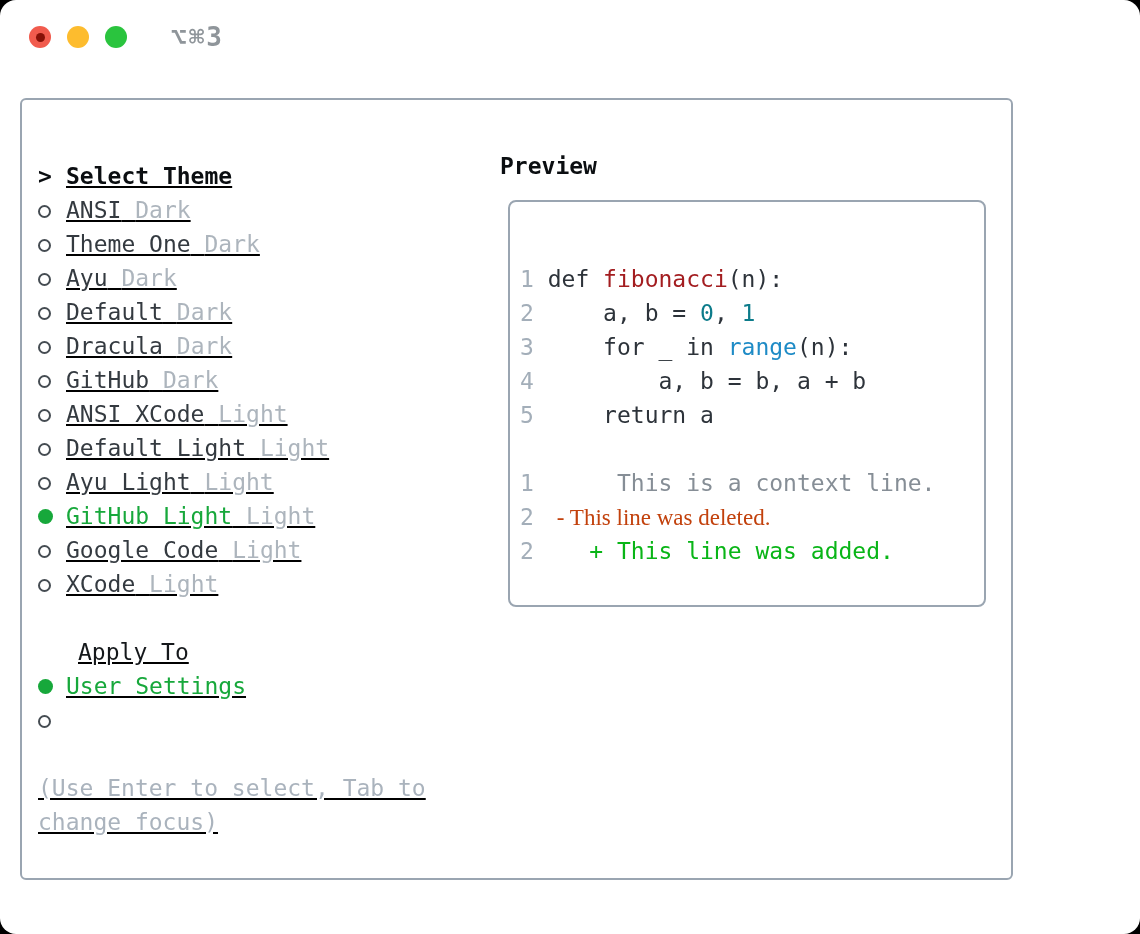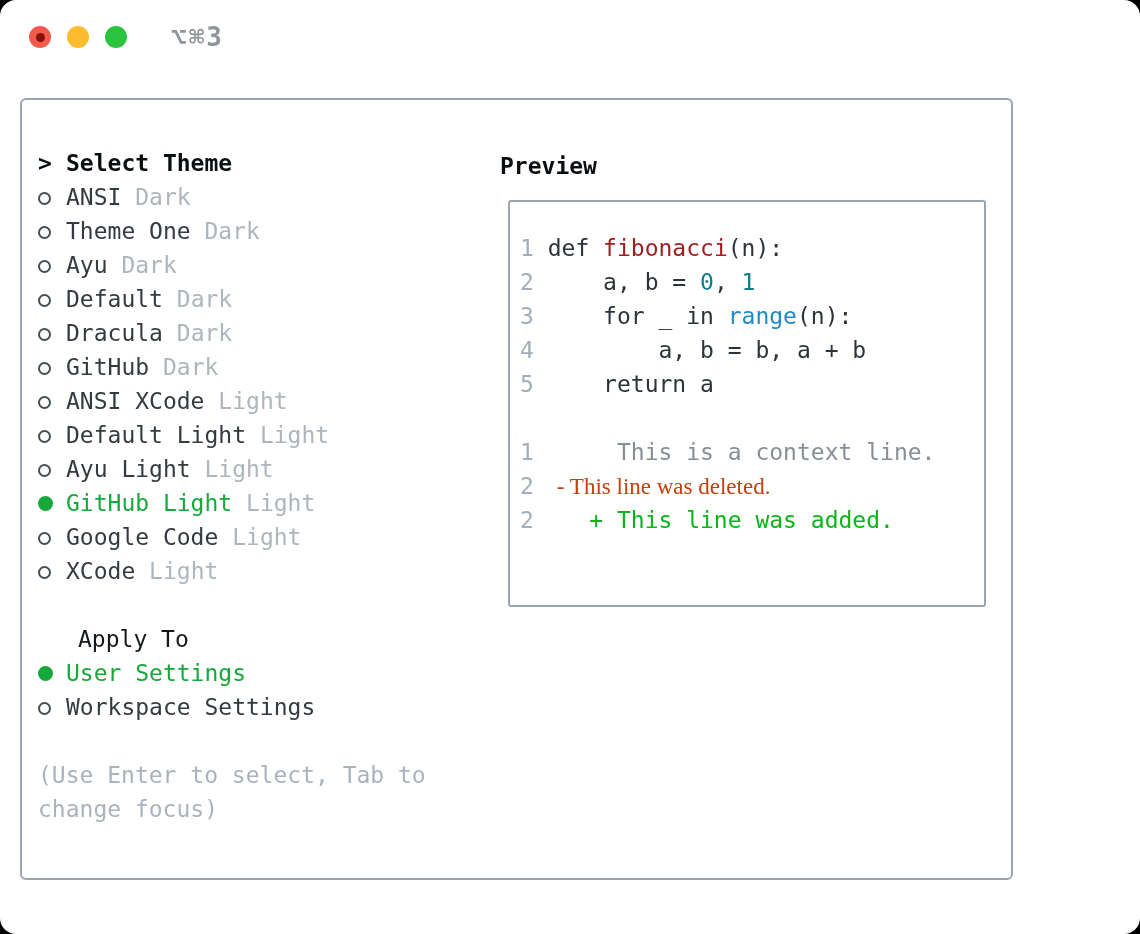--- a/index.html
+++ b/index.html
@@ -21,42 +21,42 @@
   .shortcut { margin-left:28px; font-size:26px; font-weight:bold; color:#8f959a;
               letter-spacing:2px; }
 
   
   .panel { position:absolute; left:20px; top:98px; width:993px; height:782px;
            border:2px solid #9aa5b1; border-radius:6px; background:#fff; }
 
   .row { height:34px; line-height:34px; font-size:23px; white-space:pre; color:#343a40; }
   .blank-row { height:34px; }
 
-  .left-col { position:absolute; left:16px; top:46px; width:430px; }
+  .left-col { position:absolute; left:16px; top:59px; width:430px;text-decoration:underline; }
 
   .marker { display:inline-block; width:28px; vertical-align:baseline; }
   .circle { display:inline-block; width:13px; height:13px; border:2px solid #454c52;
             border-radius:50%; }
   .circle.filled { width:15px; height:15px; border:none; background:#17a83b; }
   .prompt { font-weight:bold; color:#0b0e11; width:28px; display:inline-block; }
   .header-text { font-weight:bold; color:#0b0e11; }
   .apply-title { color:#15181b;margin-left:12px; }
   .label { color:#343a40; }
   .label.selected { color:#17a83b; }
   .tag { color:#adb5bd; }
 
   .help { margin-top:0; font-size:23px; line-height:34px; color:#aab3bd;
           white-space:normal; width:420px; }
 
   
   .preview-title { position:absolute; left:478px; top:49px; height:34px;
                    line-height:34px; font-size:23px; font-weight:bold; color:#0b0e11; }
   .preview-box { position:absolute; left:486px; top:100px; width:478px; height:407px;
-                 border:2px solid #9aa5b1; border-radius:3px; background:#fff;
-                 padding:29px 0 0 10px; overflow:hidden; }
+                 border:2px solid #9aa5b1; border-radius:8px; background:#fff;
+                 padding:60px 0 0 10px; overflow:hidden; }
   .cline { height:34px; line-height:34px; font-size:23px; white-space:pre; }
   .seg.gutter  { color:#a3aeb9; }
   .seg.plain   { color:#2d333a; }
   .seg.func    { color:#a31d20; }
   .seg.num     { color:#0c7b8a; }
   .seg.builtin { color:#1e8bc6; }
   .seg.ctx     { color:#868e96; }
   .seg.del     { color:#c2410c;font-family:Liberation Serif, serif; }
   .seg.add     { color:#09b517; }
 </style>
@@ -93,21 +93,21 @@
           <div class="row"><span class="marker"><span class="circle"></span></span><span class="label">Google Code</span> <span class="tag">Light</span></div>
           <div class="row"><span class="marker"><span class="circle"></span></span><span class="label">XCode</span> <span class="tag">Light</span></div>
         </div>
 
       <div class="blank-row"></div>
 
       <div class="row"><span class="marker"></span><span class="apply-title">Apply To</span></div>
 
       <div id="apply-list">
           <div class="row"><span class="marker"><span class="circle filled"></span></span><span class="label selected">User Settings</span></div>
-          <div class="row"><span class="marker"><span class="circle"></span></span><span class="label">Workspace Settings</span></div>
+          <div class="row"><span class="marker"><span class="circle"></span></span></div>
         </div>
 
       <div class="blank-row"></div>
 
       <div class="help">(Use Enter to select, Tab to change focus)</div>
     </div>
 
     <div class="preview-title">Preview</div>
 
     <div class="preview-box">

